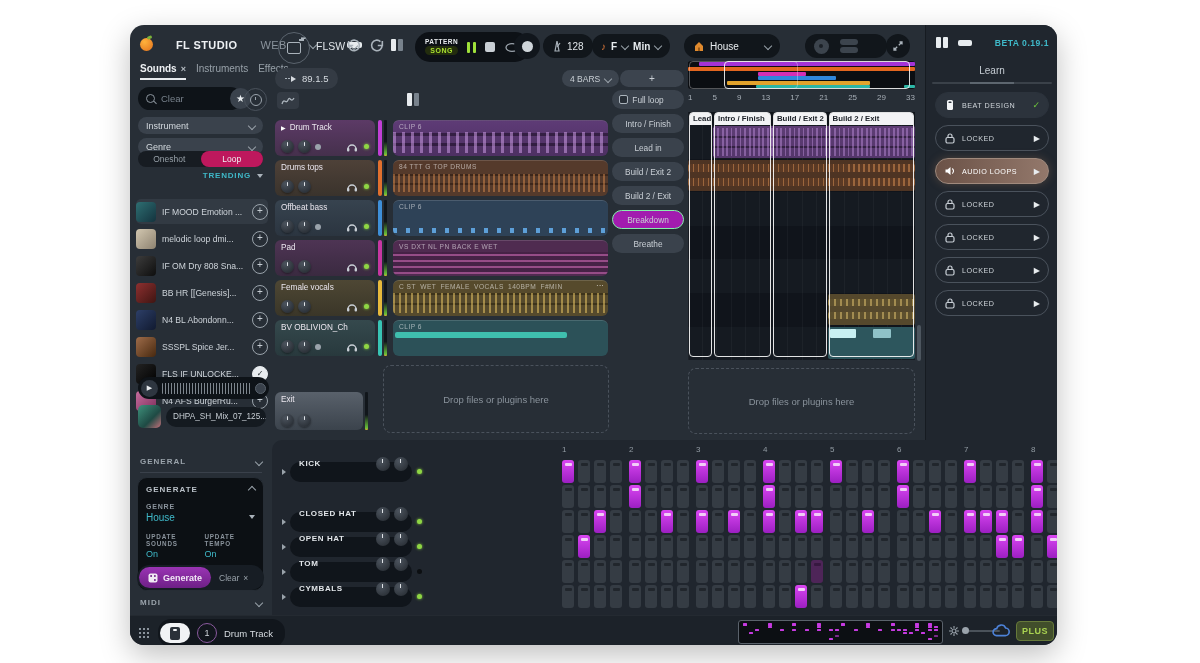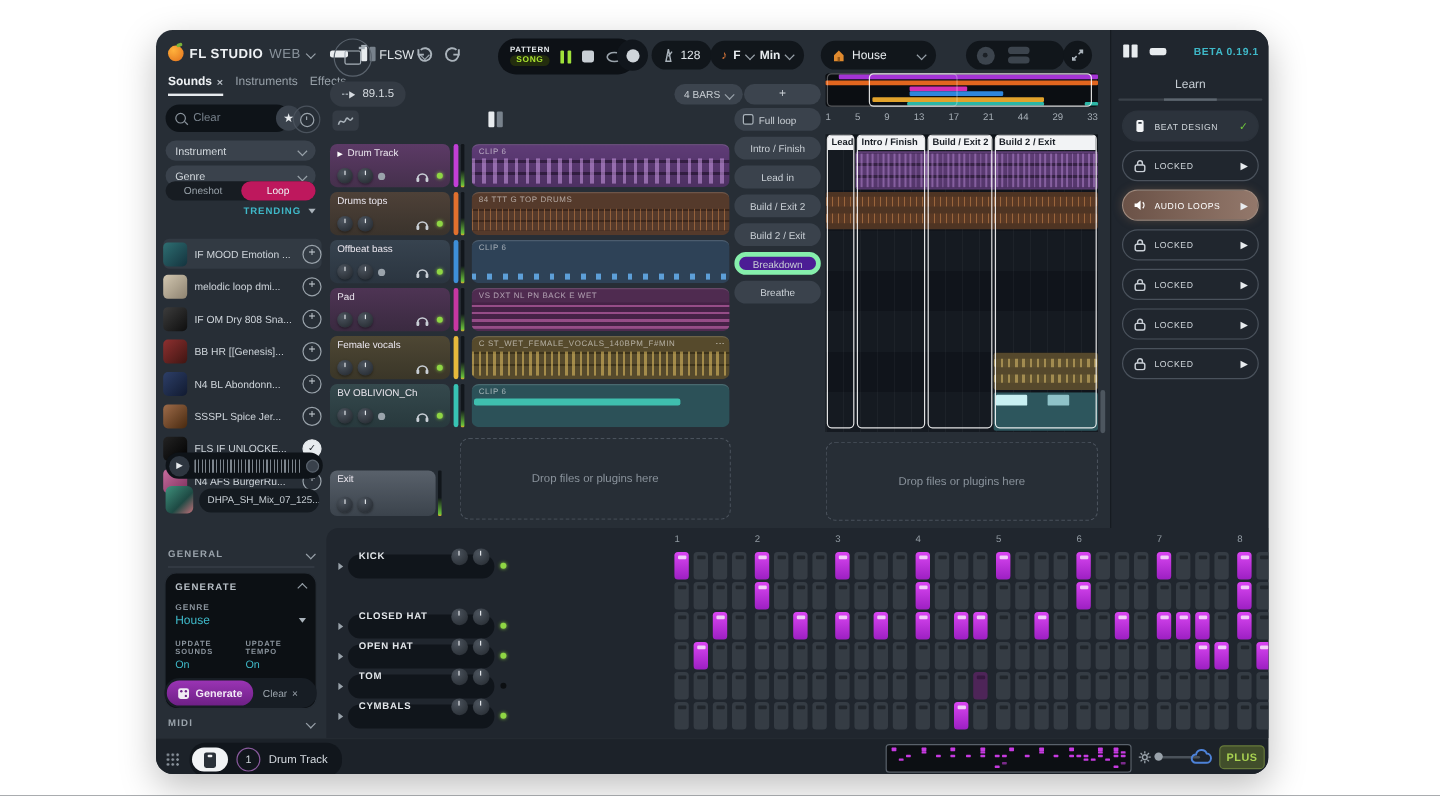--- a/index.html
+++ b/index.html
@@ -3,21 +3,21 @@
 <meta charset="utf-8">
 <style>
   html,body{margin:0;padding:0}
   body{width:1200px;height:663px;background:#ffffff;font-family:"Liberation Sans",sans-serif;position:relative;overflow:hidden;-webkit-font-smoothing:antialiased}
   .a{position:absolute}
   .win{position:absolute;left:130px;top:25px;width:927px;height:620px;background:#272e36;border-radius:14px;overflow:hidden;box-shadow:0 10px 30px rgba(0,0,0,.25)}
   .row{display:flex;align-items:center}
   .chv{width:5px;height:5px;border-right:1.4px solid #98a1a9;border-bottom:1.4px solid #98a1a9;transform:rotate(45deg);display:inline-block}
   .chv.up{transform:rotate(-135deg)}
   
-  .brand{left:10px;top:13px;gap:5px}
+  .brand{left:10px;top:13px;gap:23px}
   .logo{width:13px;height:13px;border-radius:50%;background:radial-gradient(circle at 35% 30%,#ffb23c,#e2711c);position:relative}
   .logo::after{content:'';position:absolute;top:-2px;left:7px;width:5px;height:3px;border-radius:2px;background:#7ab33a;transform:rotate(-20deg)}
   .brandtxt{font-size:11px;font-weight:bold;color:#eef1f4;letter-spacing:.4px}
   .brandweb{font-size:11px;color:#8a939c;letter-spacing:.4px}
   .wicon1{width:15px;height:6px;border-radius:2px;background:#e8ecef;margin-left:8px}
   .wicon2{display:flex;gap:2px;margin-left:6px}
   .wicon2 i{width:5px;height:12px;background:#e8ecef;border-radius:1px}
   .wicon2 i:last-child{background:#78828c}
   .newproj{left:148px;top:7px;width:30px;height:30px;border:1.5px solid #5a636d;border-radius:50%;display:flex;align-items:center;justify-content:center}
   .npglyph{width:12px;height:10px;border:1.3px solid #aab3bb;border-radius:2px;position:relative}
@@ -124,21 +124,21 @@
   .cliplabel{position:absolute;left:6px;top:2px;font-size:6.6px;color:rgba(255,255,255,.55);letter-spacing:.5px;white-space:nowrap;overflow:hidden;right:12px;z-index:2;text-transform:uppercase}
   .clipmenu{position:absolute;right:4px;top:0px;font-size:8px;color:rgba(255,255,255,.7);z-index:2}
   .tex{position:absolute;left:0;right:0}
   .mainrow{left:145px;top:367px;width:110px;display:flex}
   .maincard{width:88px;height:38px;border-radius:6px;background:linear-gradient(180deg,#59616b,#3b434c);padding:3px 6px;box-sizing:border-box;display:flex;flex-direction:column;justify-content:space-between}
   .droparea{border:1.5px dashed #4a525c;border-radius:8px;display:flex;align-items:center;justify-content:center;font-size:9.5px;color:#8a939c}
   .rackdrop{left:253px;top:340px;width:224px;height:66px}
   
   .seccol{left:482px;top:65px;width:72px}
   .secbtn{height:19px;border-radius:10px;background:#3a424c;color:#c9cfd5;font-size:8.3px;display:flex;align-items:center;justify-content:center;margin-bottom:5px;white-space:nowrap}
-  .secbtn.sel{background:#4c1d95;border:4px solid #86efac;box-sizing:border-box}
+  .secbtn.sel{background:#a21caf;border:1px solid #86efac;box-sizing:border-box}
   
   .minimap{left:558px;top:36px;width:227px;height:28px;background:#0b0e12;border-radius:3px}
   .mmbar{position:absolute;border-radius:1px}
   .mmvp{position:absolute;top:0;bottom:0;border-radius:4px}
   .ruler{left:558px;top:68px;width:227px;display:flex;justify-content:space-between;font-size:8px;color:#a6aeb6}
   .plist{left:558px;top:87px;width:227px;height:248px;background:#0f141a;overflow:hidden}
   .plstripes{position:absolute;left:0;right:0;top:13px;bottom:0;background:repeating-linear-gradient(180deg,#151a21 0 33.6px,#10141b 33.6px 67.2px);}
   .plgrid{position:absolute;inset:0;background:repeating-linear-gradient(90deg,rgba(255,255,255,.035) 0 1px,transparent 1px 14.2px)}
   .plsec{position:absolute;top:0;bottom:3px;border:1.5px solid rgba(255,255,255,.88);border-radius:4px;box-sizing:border-box;z-index:3}
   .pltab{position:absolute;left:0;right:0;top:0;height:12px;background:#f2f3f5;color:#191e25;font-size:7.8px;font-weight:bold;line-height:12px;padding-left:3px;white-space:nowrap;overflow:hidden;border-radius:2px 2px 0 0}
@@ -651,21 +651,21 @@
       <div class="mmvp" style="left: 0.5%; width: 47%; border: 1px solid rgba(255, 255, 255, 0.3);"></div>
       <div class="mmvp" style="left: 16%; width: 81%; border: 1.5px solid rgba(255, 255, 255, 0.85);"></div>
     </div>
   <div class="a ruler">
       <div>1</div>
       <div>5</div>
       <div>9</div>
       <div>13</div>
       <div>17</div>
       <div>21</div>
-      <div>44</div>
+      <div>25</div>
       <div>29</div>
       <div>33</div>
     </div>
   <div class="a plist">
     <div class="plstripes"></div>
     <div class="plgrid"></div>
   <div class="plclip pl-purple" style="left: 11%; width: 89%; top: 14px; height: 31.5714px;"></div>
       <div class="plclip pl-brown" style="left: 0%; width: 100%; top: 47.5714px; height: 31.5714px;"></div>
       <div class="plclip pl-olive" style="left: 61.5%; width: 38.5%; top: 181.857px; height: 31.5714px;"></div>
       <div class="plclip pl-teal" style="left: 61.5%; width: 38.5%; top: 215.429px; height: 31.5714px;">

